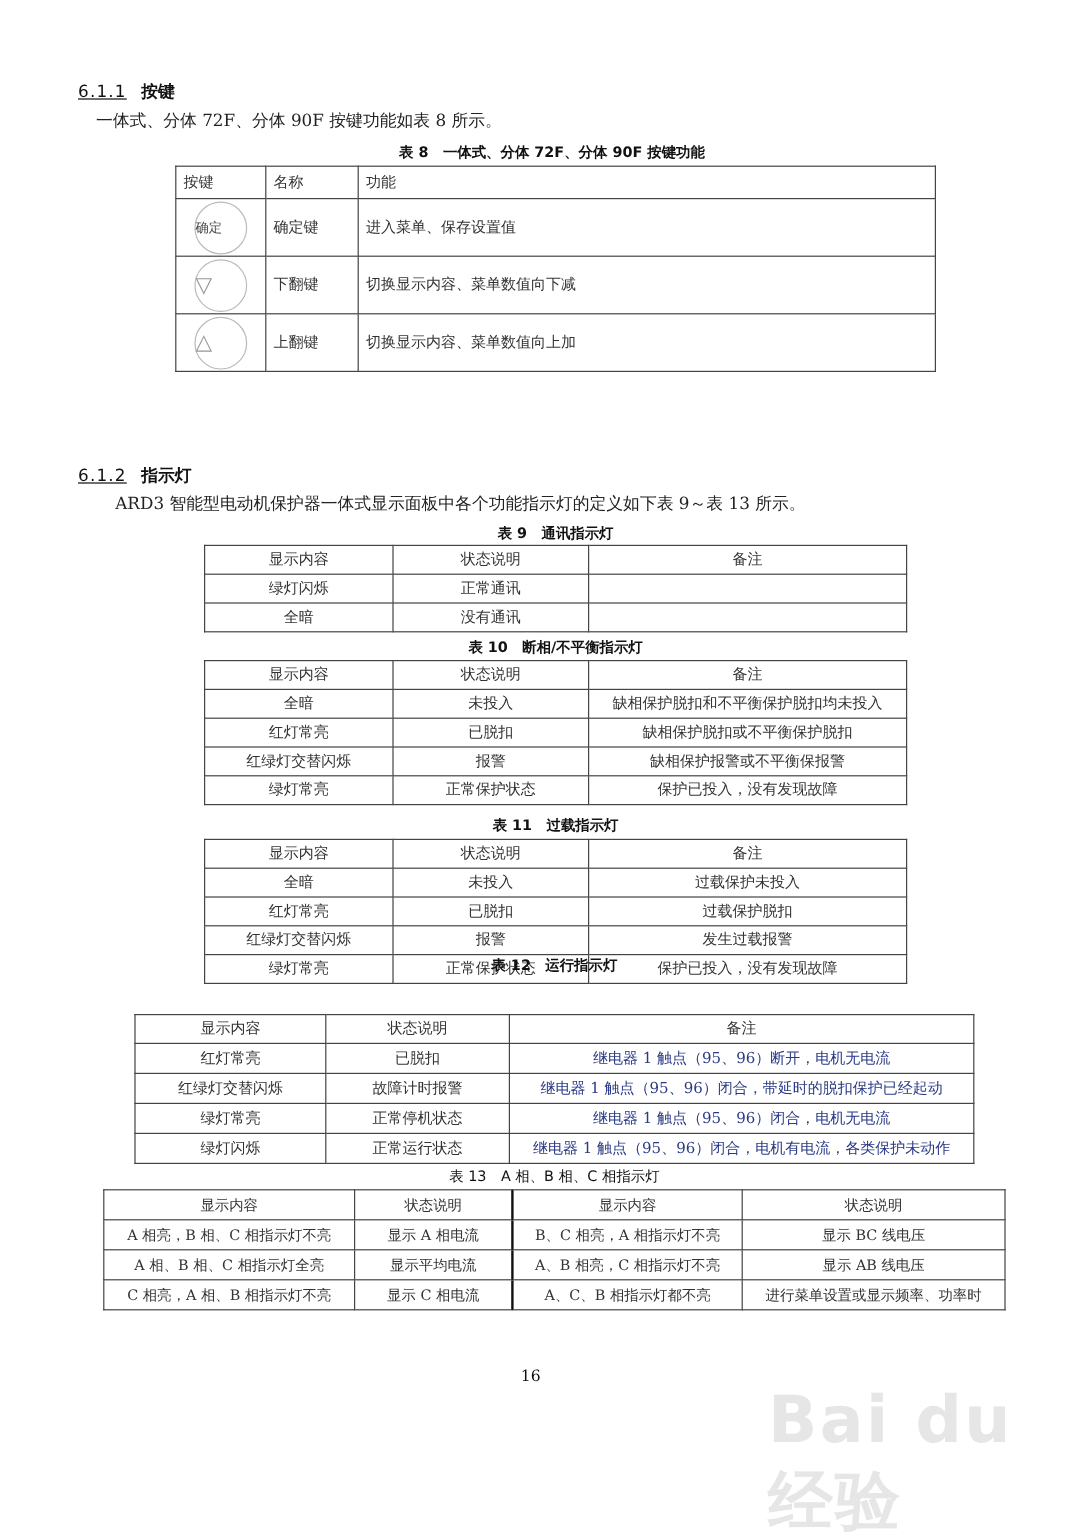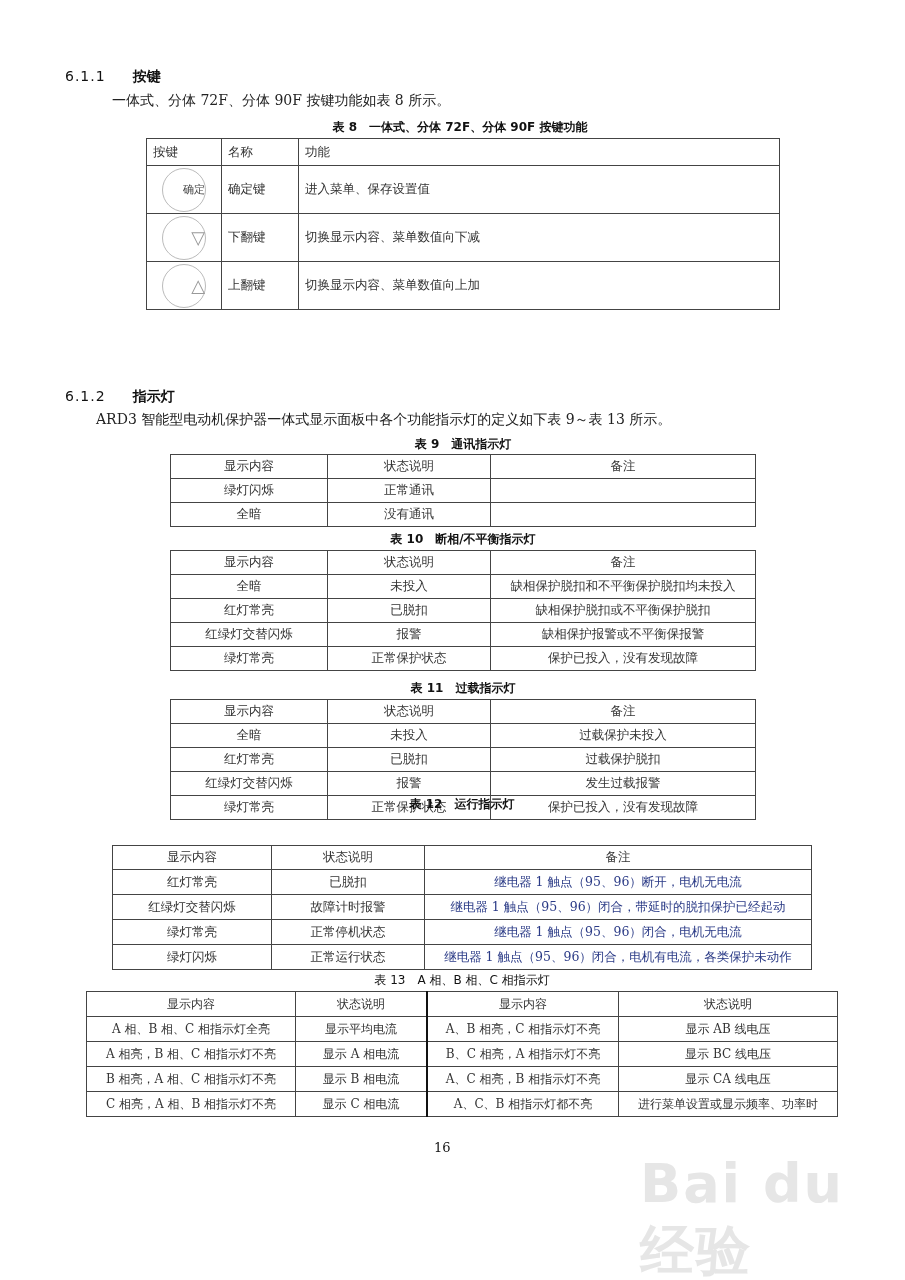--- a/index.html
+++ b/index.html
@@ -1,43 +1,43 @@
 <!DOCTYPE html>
 <html><head>
 <meta charset="utf-8">
 <style>
   html, body { margin:0; padding:0; background:#ffffff; }
   body { width:905px; height:1280px; position:relative; overflow:hidden;
          font-family:"DejaVu Serif","Liberation Serif",serif; color:#222; }
   .abs { position:absolute; }
   .h3 { font-family:"DejaVu Sans","Liberation Sans",sans-serif; font-size:14px; font-weight:bold; color:#111; }
-  .h3 .num { font-weight:normal; letter-spacing:1px; margin-right:27px; }
+  .h3 .num { font-weight:normal; letter-spacing:1px; margin-right:12px;text-decoration:underline; }
   .para { font-size:14px; color:#222; }
   .caption { font-family:"DejaVu Sans","Liberation Sans",sans-serif; font-size:12px; font-weight:bold; text-align:center; color:#111; }
   table { border-collapse:collapse; position:absolute; font-size:12.5px; }
   td, th { border:1px solid #444; font-weight:normal; padding:0 6px; color:#333; }
   .c { text-align:center; }
   .blue { color:#2a3a86;margin-top:12px; }
   .t8 td { vertical-align:middle; }
   .keycircle { width:42px; height:42px; border:1px solid #bbb; border-radius:50%;
-               display:flex; align-items:center; justify-content:flex-end; margin:0 auto;
+               display:flex; align-items:center; justify-content:flex-start; margin:0 auto;
                font-size:11px; color:#444; }
   .tri { font-size:18px; color:#999; line-height:1; }
   .reset { color:#2a3a86; font-size:12px; text-align:center; margin-top:4px; }
   .thickL { border-left:2px solid #111 !important; }
   .pagenum { font-size:13px; color:#111; }
   .wm { color:#e6e6e6; font-family:"DejaVu Sans","Liberation Sans",sans-serif; font-weight:bold; }
 </style>
 </head>
 <body>
 
 <div class="abs h3" style="left:65px;top:68px;">
   <span class="num">6.1.1</span><span>按键</span>
 </div>
-<div class="abs para" style="left:112px;top:92px;">一体式、分体 72F、分体 90F 按键功能如表 8 所示。</div>
+<div class="abs para" style="left:80px;top:92px;">一体式、分体 72F、分体 90F 按键功能如表 8 所示。</div>
 <div class="abs caption" style="left:140px;width:640px;top:119px;">表 8　一体式、分体 72F、分体 90F 按键功能</div>
 
 <table class="t8" style="left:146px;top:138px;width:634px;">
   <tbody>
       <tr style="height:27px;">
     <td style="width:62px;">按键</td>
     <td style="width:64px;">名称</td>
     <td>功能</td>
   </tr>
   <tr style="height:48px;">
@@ -192,36 +192,30 @@
 <div class="abs caption" style="left:86px;width:752px;top:972px;font-weight:normal;">表 13　A 相、B 相、C 相指示灯</div>
 <table style="left:86px;top:991px;width:752px;font-size:12px;">
   <tbody>
       <tr style="height:25px;">
     <td class="c" style="width:196px;">显示内容</td>
     <td class="c" style="width:118px;">状态说明</td>
     <td class="c thickL" style="width:178px;">显示内容</td>
     <td class="c">状态说明</td>
   </tr>
   <tr style="height:25px;">
+        <td class="c">A 相亮，B 相、C 相指示灯不亮</td>
+        <td class="c">显示 A 相电流</td>
+        <td class="c thickL">B、C 相亮，A 相指示灯不亮</td>
+        <td class="c">显示 BC 线电压</td>
+      </tr>
+  <tr style="height:25px;">
         <td class="c">A 相、B 相、C 相指示灯全亮</td>
         <td class="c">显示平均电流</td>
         <td class="c thickL">A、B 相亮，C 相指示灯不亮</td>
         <td class="c">显示 AB 线电压</td>
-      </tr>
-  <tr style="height:25px;">
-        <td class="c">A 相亮，B 相、C 相指示灯不亮</td>
-        <td class="c">显示 A 相电流</td>
-        <td class="c thickL">B、C 相亮，A 相指示灯不亮</td>
-        <td class="c">显示 BC 线电压</td>
-      </tr>
-  <tr style="height:25px;">
-        <td class="c">B 相亮，A 相、C 相指示灯不亮</td>
-        <td class="c">显示 B 相电流</td>
-        <td class="c thickL">A、C 相亮，B 相指示灯不亮</td>
-        <td class="c">显示 CA 线电压</td>
       </tr>
   <tr style="height:25px;">
         <td class="c">C 相亮，A 相、B 相指示灯不亮</td>
         <td class="c">显示 C 相电流</td>
         <td class="c thickL">A、C、B 相指示灯都不亮</td>
         <td class="c">进行菜单设置或显示频率、功率时</td>
       </tr>
 </tbody>
   </table>
 

